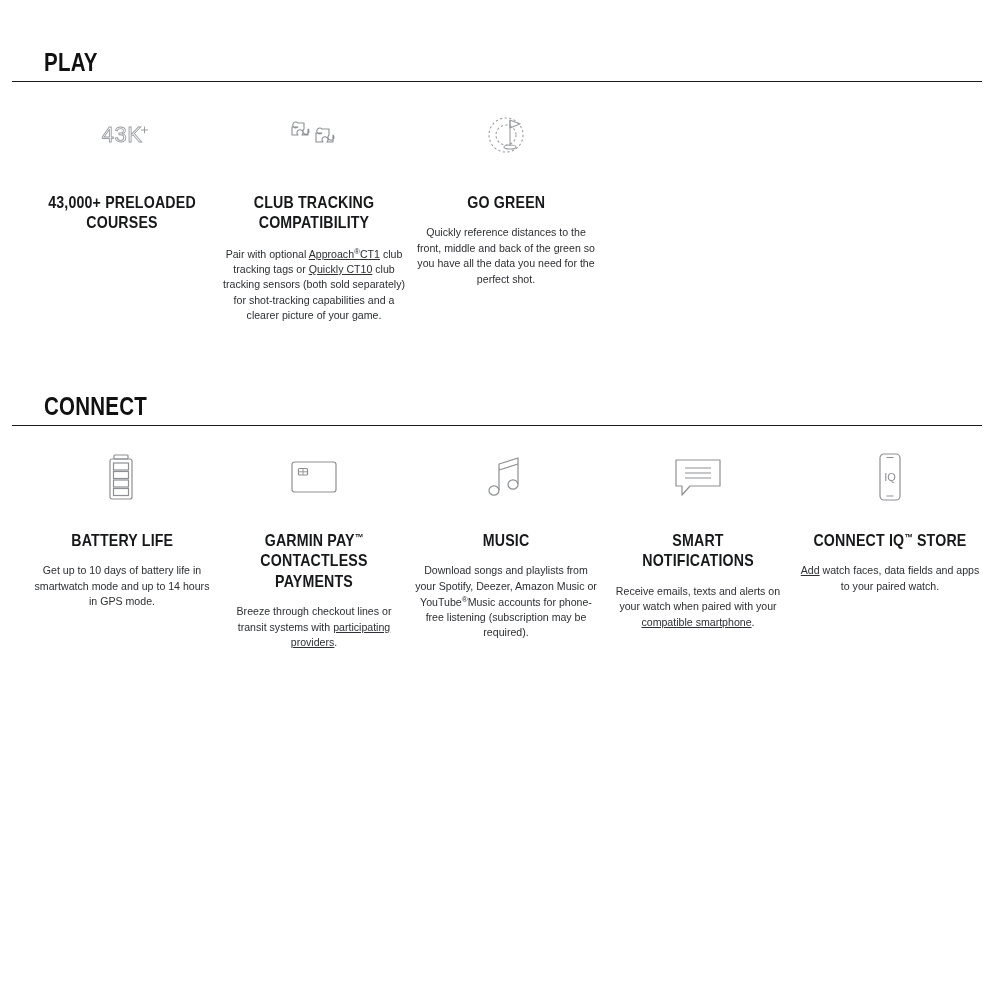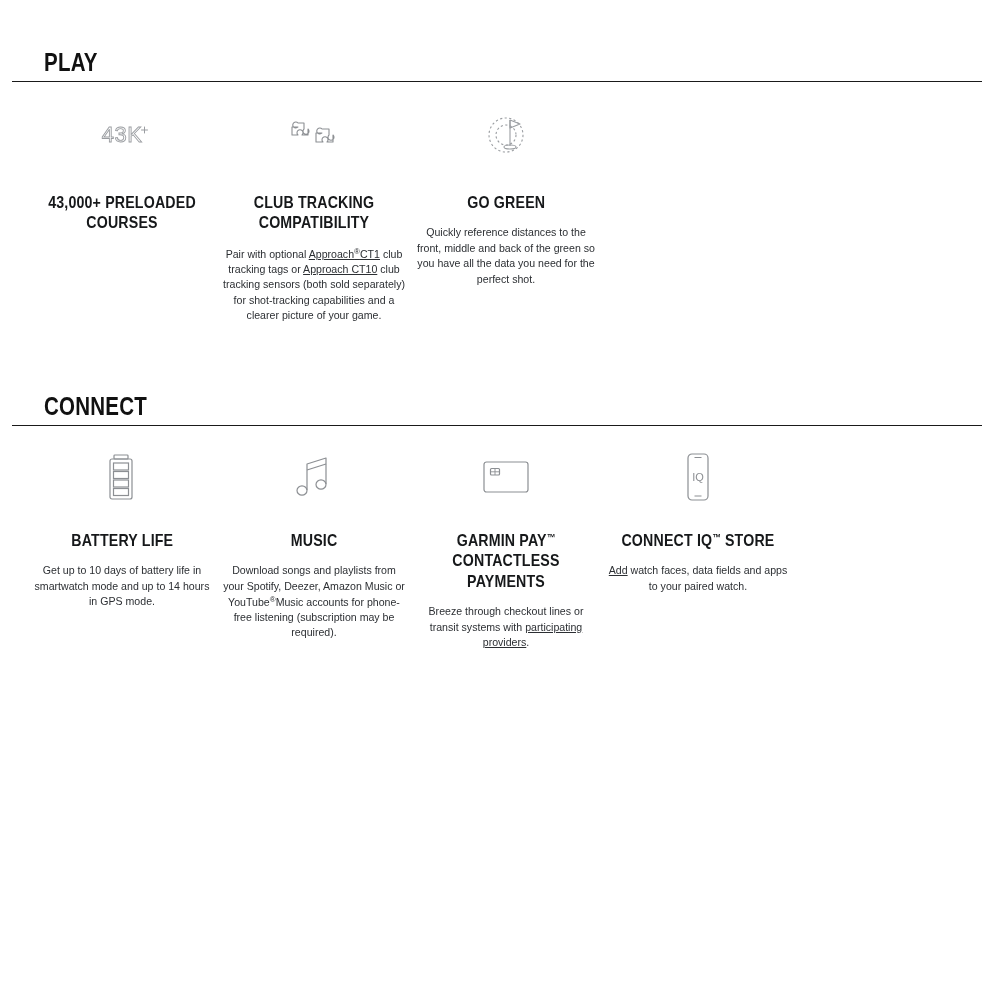--- a/index.html
+++ b/index.html
@@ -136,21 +136,21 @@
           <svg width="56" height="44" viewBox="0 0 56 44" aria-hidden="true">
             <g fill="none" stroke="#8c8f93" stroke-width="1.1" stroke-linejoin="round">
 
               <path d="M6 14 h6 a3 3 0 1 1 0 -4 h6 v6 a3 3 0 1 0 4 0 v6 h-6 a3 3 0 1 0 -4 0 h-6 z"></path>
 
               <path d="M26 16 h6 a3 3 0 1 1 0 -4 h7 v6 a3 3 0 1 0 4 0 v7 h-6 a3 3 0 1 0 -4 0 h-7 z" transform="translate(4,4)"></path>
             </g>
           </svg>
         </div>
         <div class="feat-title">CLUB TRACKING COMPATIBILITY</div>
-        <p class="feat-body">Pair with optional <a class="lnk">Approach<span class="reg">®</span>CT1</a> club tracking tags or <a class="lnk">Approach CT10</a> club tracking sensors (both sold separately) for shot-tracking capabilities and a clearer picture of your game.</p>
+        <p class="feat-body">Pair with optional <a class="lnk">Approach<span class="reg">®</span>CT1</a> club tracking tags or <a class="lnk">Quickly CT10</a> club tracking sensors (both sold separately) for shot-tracking capabilities and a clearer picture of your game.</p>
       </div>
 
       <div class="feature">
         <div class="feat-icon">
           <svg width="52" height="52" viewBox="0 0 52 52" aria-hidden="true">
             <g fill="none" stroke="#9a9da1" stroke-width="1.1">
               <circle cx="26" cy="26" r="17" stroke-dasharray="2.2 2.4"></circle>
               <circle cx="26" cy="26" r="10" stroke-dasharray="2.2 2.4"></circle>
               <path d="M30 11 L30 37" stroke-dasharray="0"></path>
               <path d="M30 11 L40 15 L30 19 Z" stroke-linejoin="round"></path>
@@ -186,47 +186,59 @@
               <rect x="8.5" y="36.5" width="15" height="7"></rect>
             </g>
           </svg>
         </div>
         <div class="feat-title">BATTERY LIFE</div>
         <p class="feat-body">Get up to 10 days of battery life in smartwatch mode and up to 14 hours in GPS mode.</p>
       </div>
 
       <div class="feature">
         <div class="feat-icon">
+          <svg width="52" height="40" viewBox="0 0 52 40" aria-hidden="true">
+            <g fill="none" stroke="#8c8f93" stroke-width="1.2">
+              <rect x="4" y="5" width="44" height="30" rx="2.5"></rect>
+              <rect x="10.5" y="11.5" width="9" height="6.5" rx="1"></rect>
+              <path d="M10.5 14.8 H19.5 M15 11.5 V18" stroke-width="0.9"></path>
+            </g>
+          </svg>
+        </div>
+        <div class="feat-title">GARMIN PAY<span class="tm">™</span> CONTACTLESS PAYMENTS</div>
+        <p class="feat-body">Breeze through checkout lines or transit systems with <a class="lnk">participating providers</a>.</p>
+      </div>
+
+      <div class="feature">
+        <div class="feat-icon">
           <svg width="42" height="48" viewBox="0 0 42 48" aria-hidden="true">
             <g fill="none" stroke="#8c8f93" stroke-width="1.2" stroke-linejoin="round">
               <path d="M14 37 V11 L33 5 V31"></path>
               <path d="M14 17 L33 11"></path>
               <ellipse cx="9" cy="37.5" rx="5" ry="4.6"></ellipse>
               <ellipse cx="28" cy="31.5" rx="5" ry="4.6"></ellipse>
             </g>
           </svg>
         </div>
         <div class="feat-title">MUSIC</div>
         <p class="feat-body">Download songs and playlists from your Spotify, Deezer, Amazon Music or YouTube<span class="reg">®</span>Music accounts for phone-free listening (subscription may be required).</p>
       </div>
 
       <div class="feature">
         <div class="feat-icon">
-          <svg width="52" height="40" viewBox="0 0 52 40" aria-hidden="true">
-            <g fill="none" stroke="#8c8f93" stroke-width="1.2">
-              <rect x="4" y="5" width="44" height="30" rx="2.5"></rect>
-              <rect x="10.5" y="11.5" width="9" height="6.5" rx="1"></rect>
-              <path d="M10.5 14.8 H19.5 M15 11.5 V18" stroke-width="0.9"></path>
-            </g>
-          </svg>
-        </div>
-        <div class="feat-title">GARMIN PAY<span class="tm">™</span> CONTACTLESS PAYMENTS</div>
-        <p class="feat-body">Breeze through checkout lines or transit systems with <a class="lnk">participating providers</a>.</p>
-      </div>
-
+          <svg width="54" height="44" viewBox="0 0 54 44" aria-hidden="true">
+            <g fill="none" stroke="#8c8f93" stroke-width="1.2" stroke-linejoin="round">
+              <path d="M5 5 H49 V31 H19 L11 40 V31 H5 Z"></path>
+              <path d="M14 13 H40 M14 18 H40 M14 23 H40" stroke-width="1.2"></path>
+            </g>
+          </svg>
+        </div>
+        <div class="feat-title">SMART NOTIFICATIONS</div>
+        <p class="feat-body">Receive emails, texts and alerts on your watch when paired with your <a class="lnk">compatible smartphone</a>.</p>
+      </div>
 
       <div class="feature">
         <div class="feat-icon">
           <svg width="32" height="52" viewBox="0 0 32 52" aria-hidden="true">
             <g fill="none" stroke="#8c8f93" stroke-width="1.2">
               <rect x="6" y="3" width="20" height="46" rx="4"></rect>
               <path d="M12.5 6.5 H19.5" stroke-width="1"></path>
               <path d="M12.5 45 H19.5" stroke-width="1"></path>
             </g>
             <text x="16" y="30" text-anchor="middle" font-family="'Liberation Sans', sans-serif" font-size="11" fill="#8c8f93">IQ</text>

